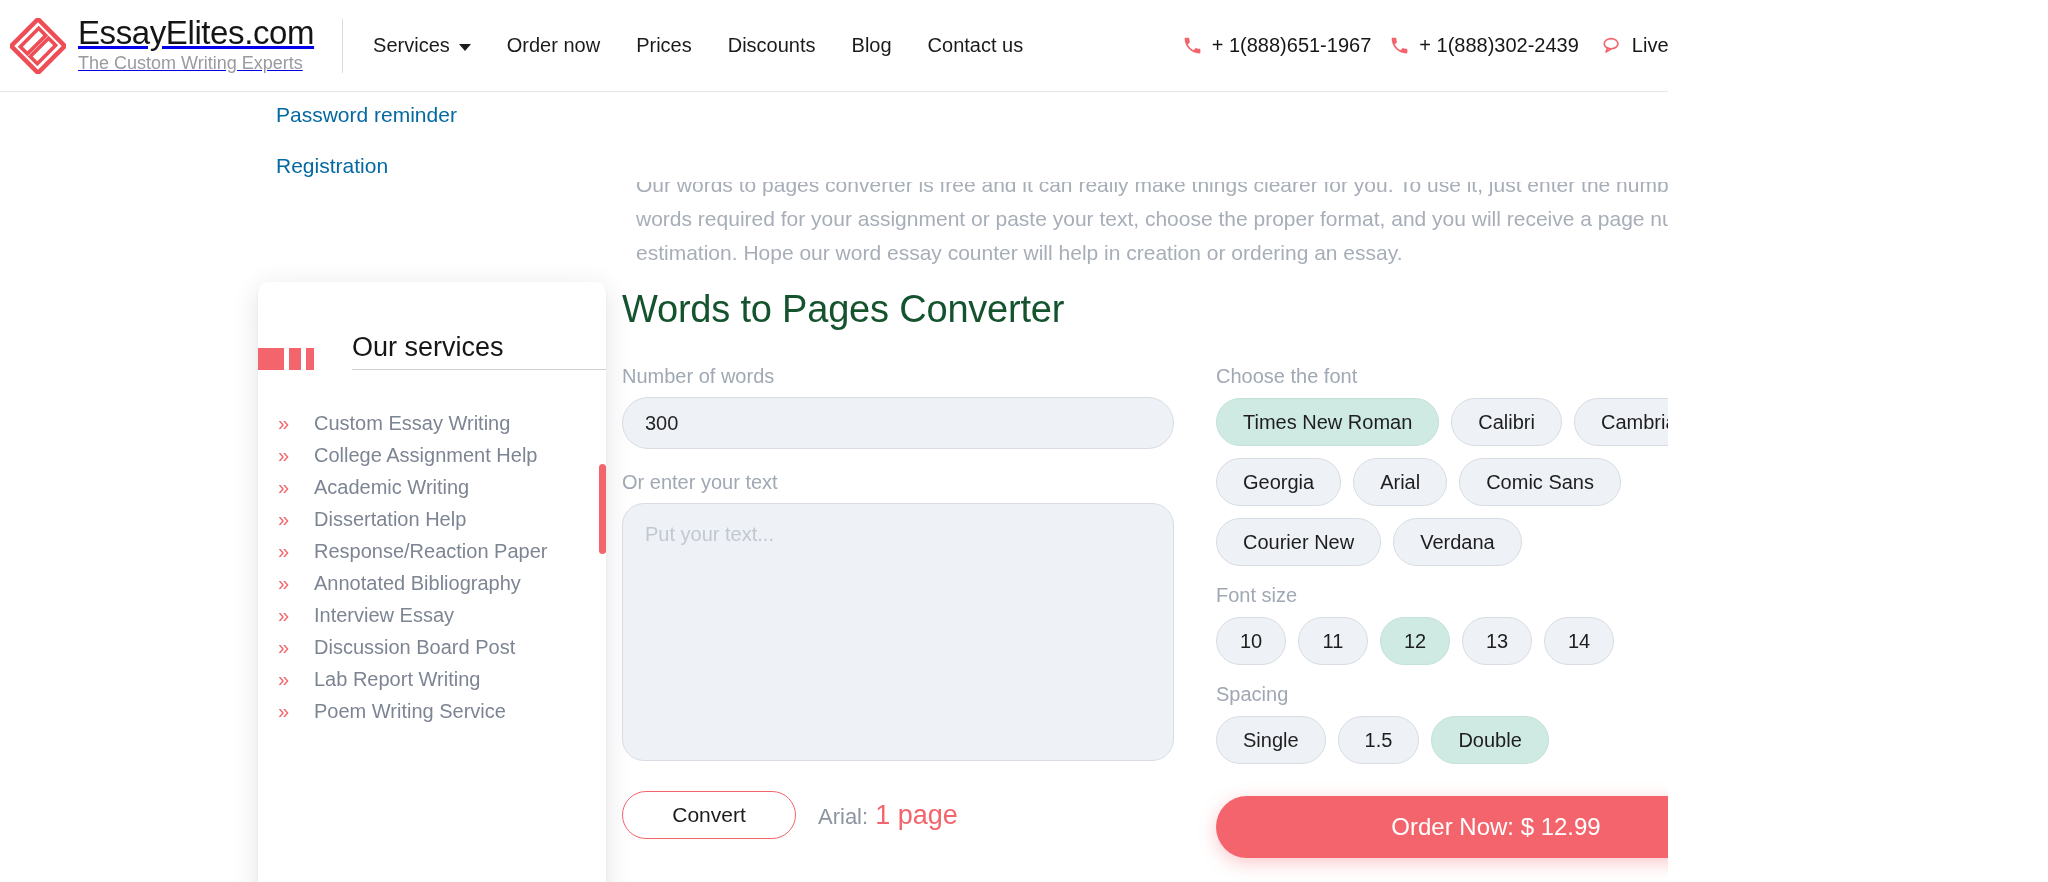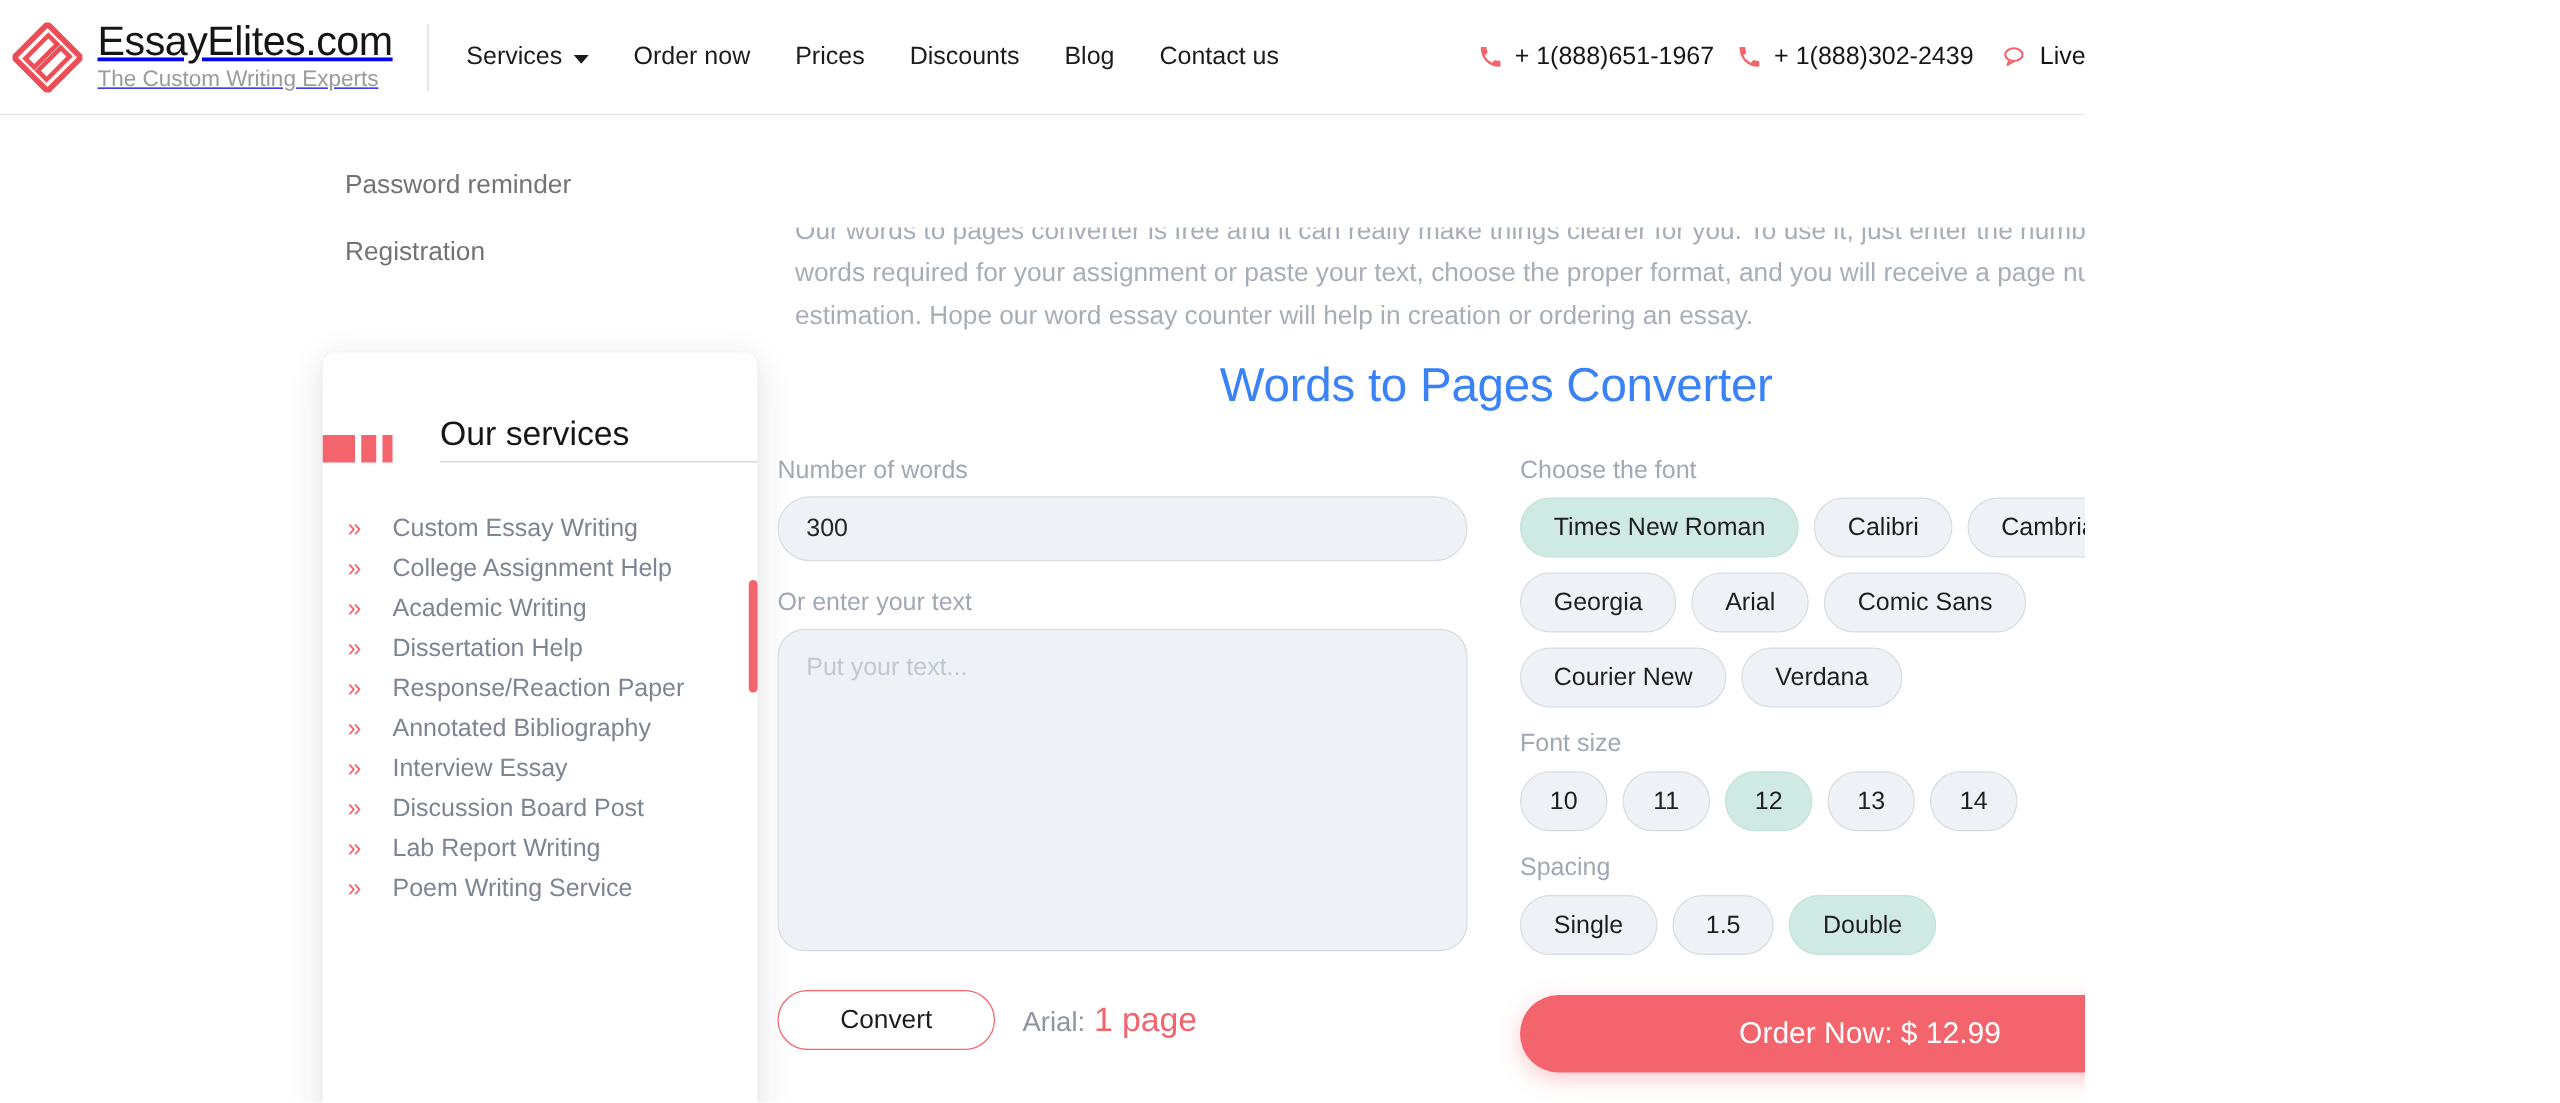--- a/index.html
+++ b/index.html
@@ -178,28 +178,27 @@
     left: 0;
     width: 2048px;
     background: #fff;
     z-index: 30;
     padding-left: 276px;
     padding-top: 12px;
     height: 90px;
   }
   .dropdown-item {
     font-size: 21px;
-    color: #737373;
+    color: #0369a1;
     text-decoration: none;
     display: block;
     line-height: 1;
     margin-bottom: 30px;
     cursor: pointer;
     width: max-content;
-    margin-top: 33px;
   }
 
   
   .content {
     position: absolute;
     top: 92px; left: 0;
     width: 2048px;
     height: 790px;
   }
 
@@ -312,24 +311,23 @@
   .converter {
     position: absolute;
     left: 622px;
     top: 196px;
     width: 1150px;
   }
 
   .conv-title {
     font-size: 38px;
     font-weight: 400;
-    color: #3b82f6;
+    color: #14532d;
     letter-spacing: -0.2px;
     margin-bottom: 34px;
-    text-align: center;
   }
 
   .conv-grid {
     display: flex;
     gap: 42px;
   }
 
   .col-left  { width: 552px; }
   .col-right { width: 560px; padding-top: 0px; }
 

